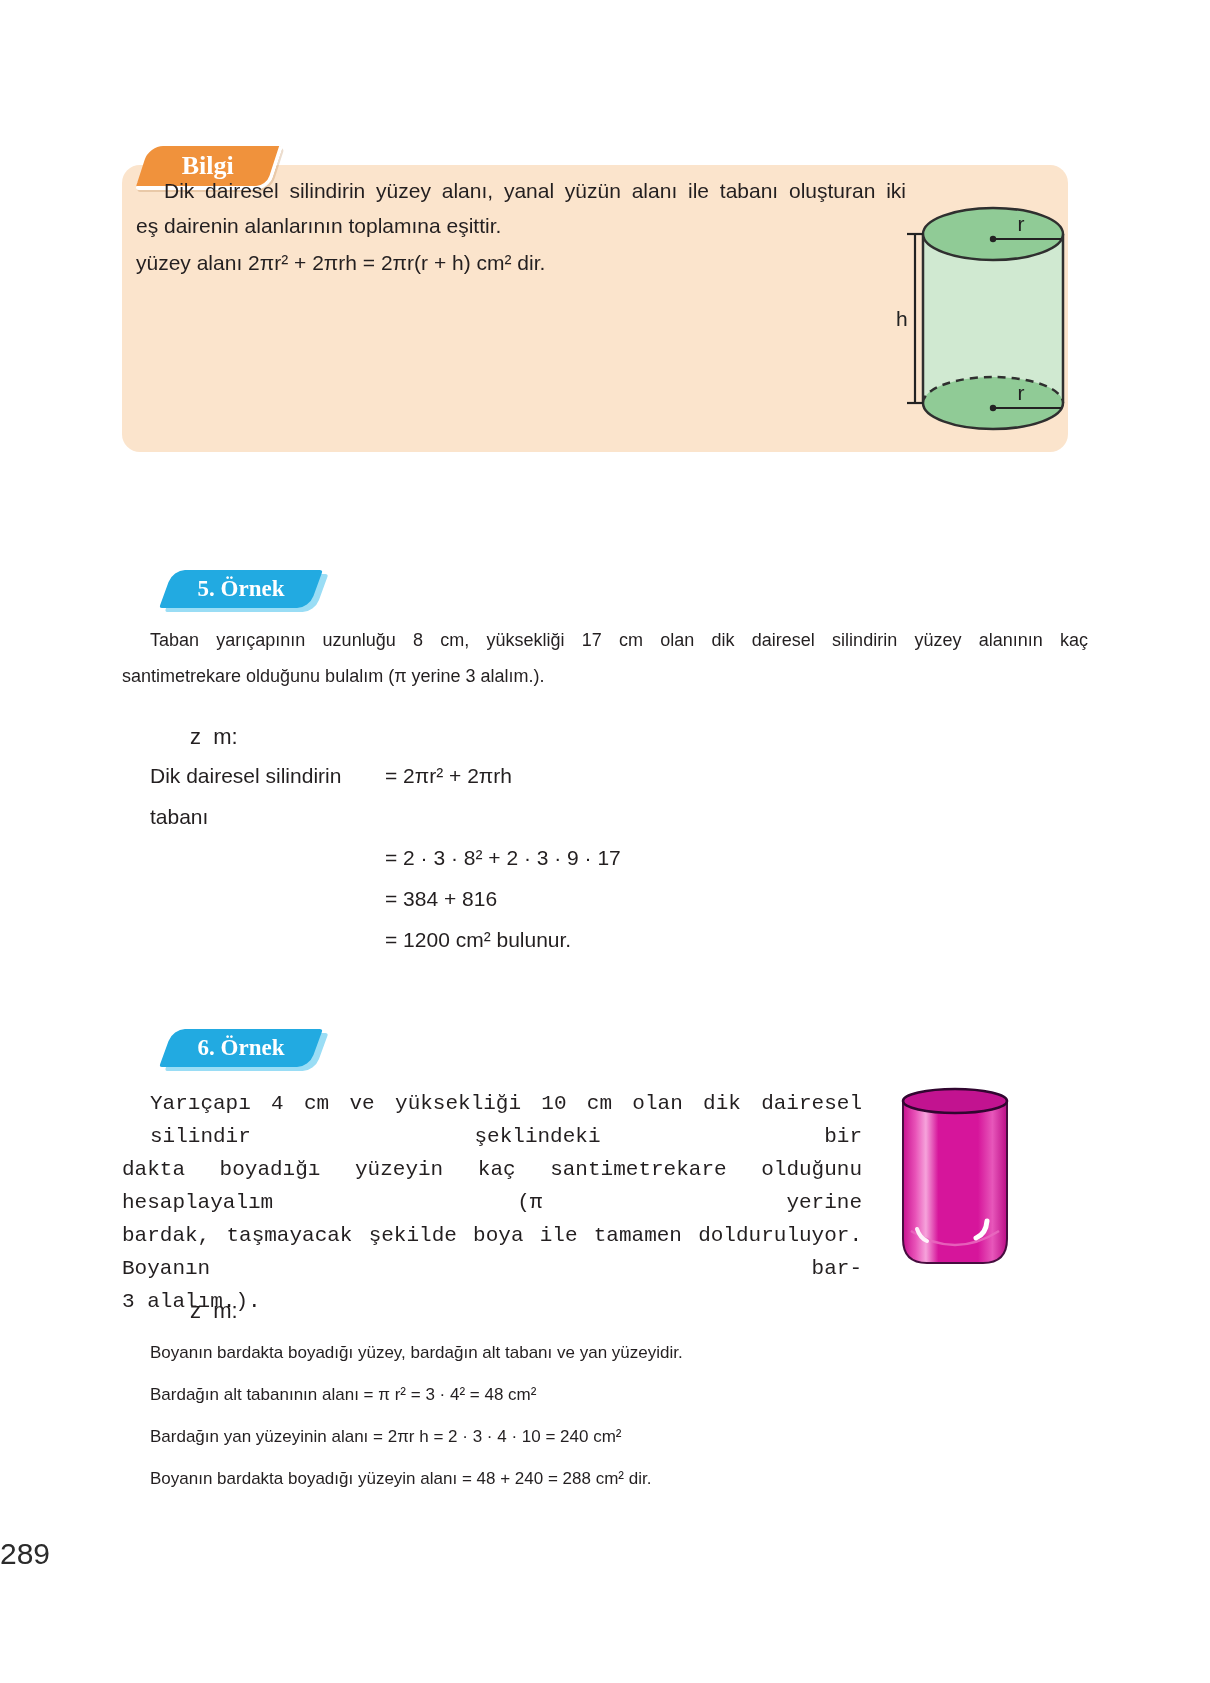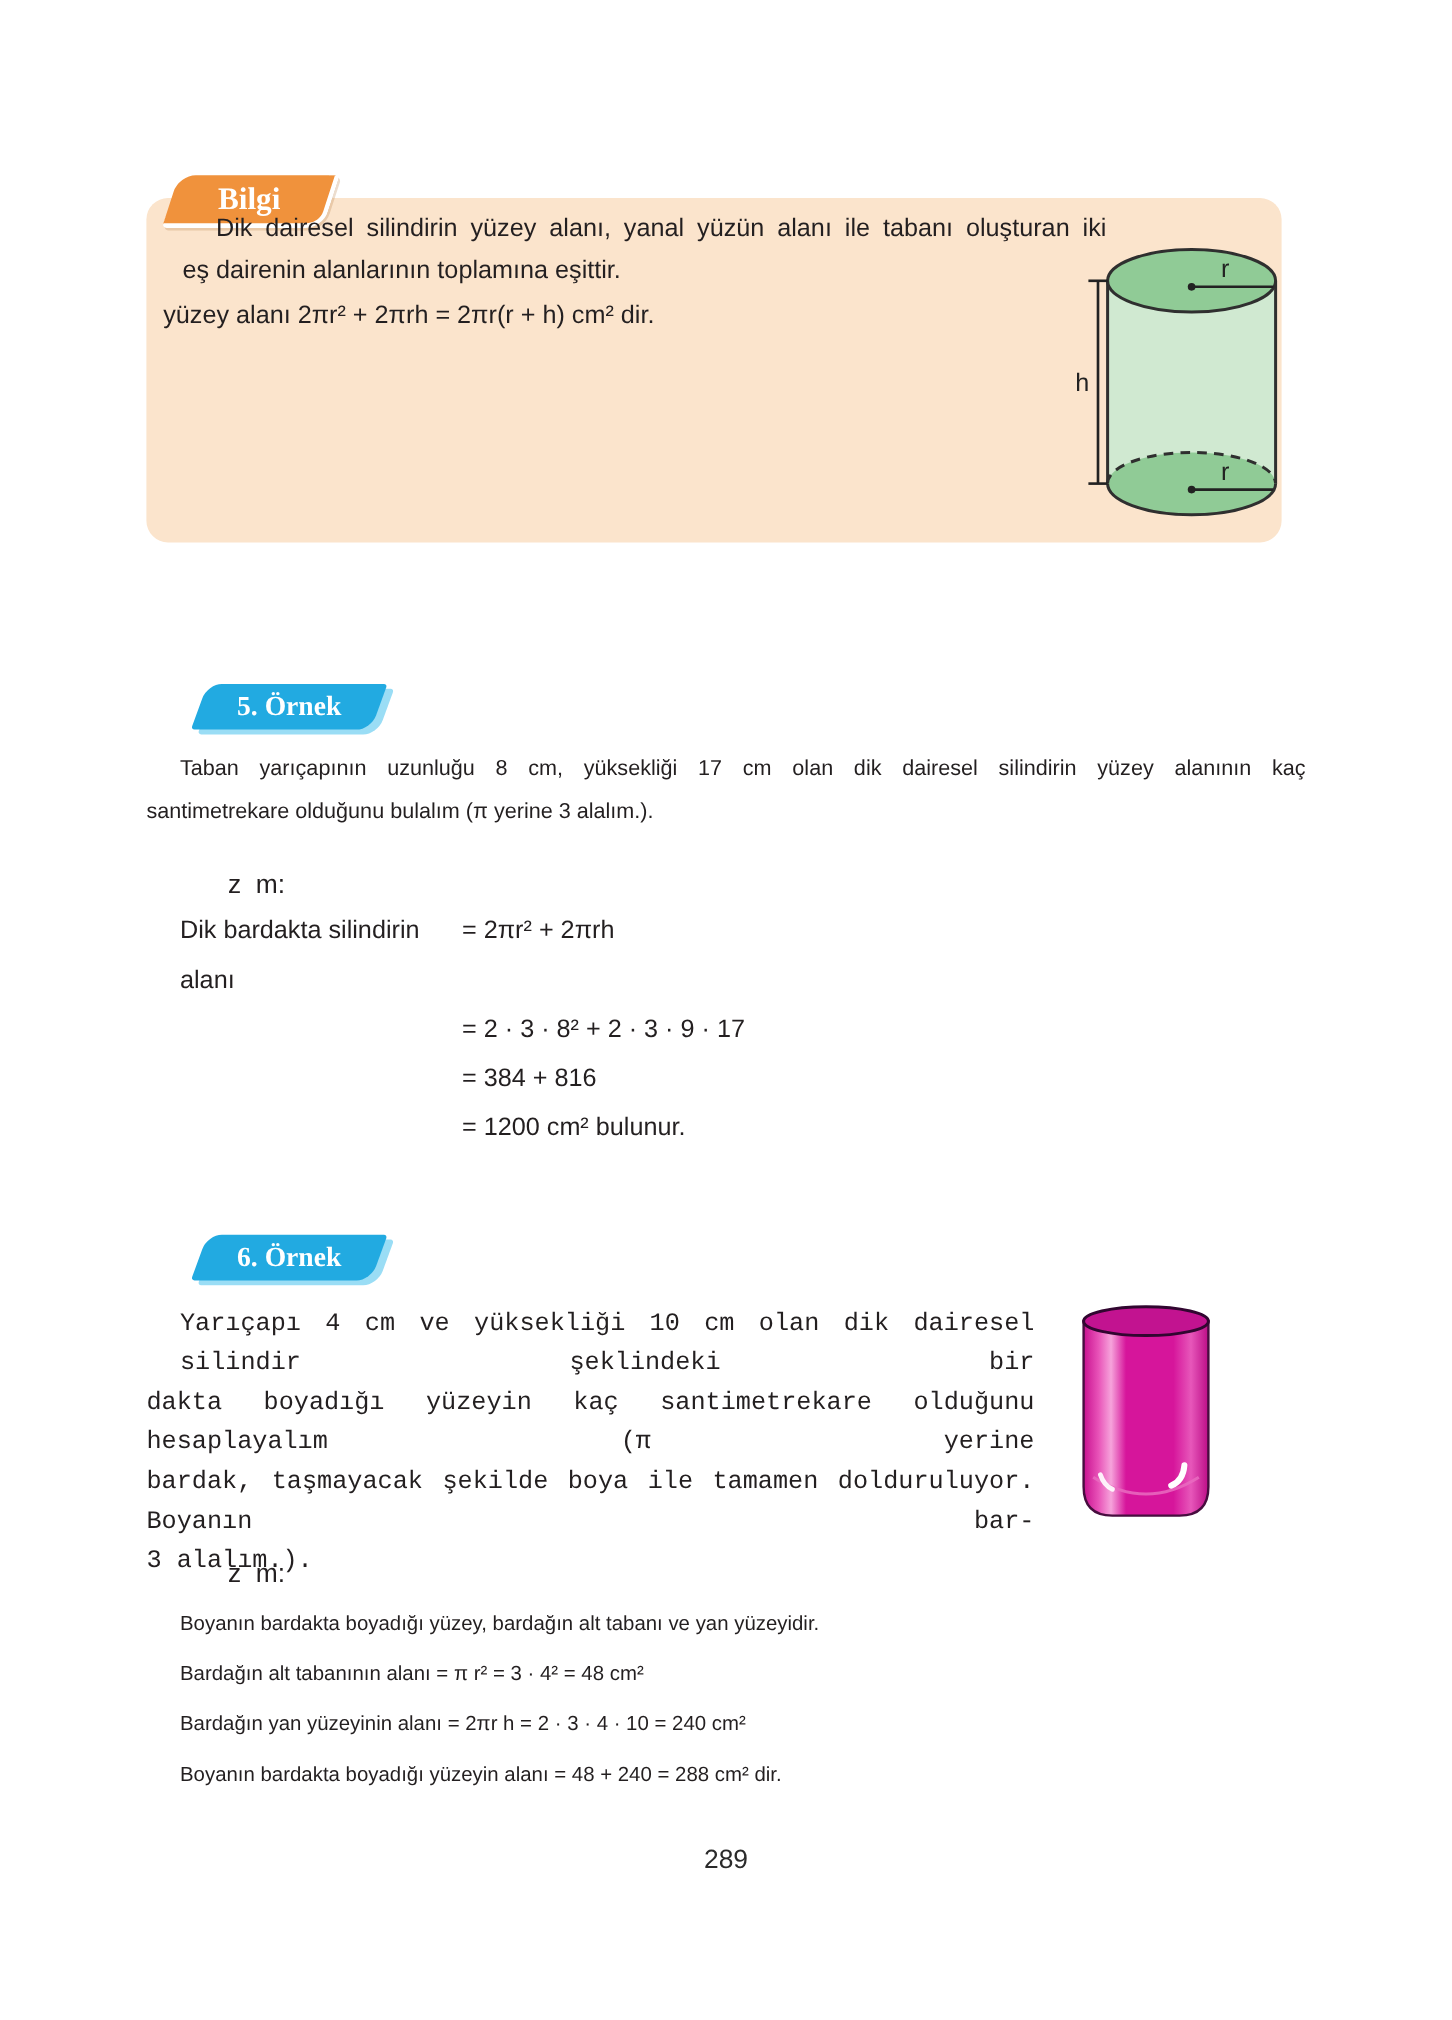--- a/index.html
+++ b/index.html
@@ -16,21 +16,21 @@
     transform:skewX(-18deg);border-radius:14px 4px 14px 4px;
     border-right:4px solid #ffffff;border-bottom:4px solid #ffffff;
     box-shadow:2px 2px 0 rgba(180,120,60,.25);
   }
   .tag-inner{
     position:absolute;inset:0;display:flex;align-items:center;justify-content:center;
     transform:skewX(18deg);font-family:"Liberation Serif",serif;font-weight:bold;
     font-size:26px;color:#ffffff;
   }
   .p{font-size:21px;line-height:35px;}
-  .bilgi-p1{left:152px;top:173px;width:770px;}
+  .bilgi-p1{left:136px;top:173px;width:770px;}
   .bilgi-p2{left:136px;top:245px;width:770px;}
   .jl{text-align:justify;text-align-last:justify;}
   .indent{padding-left:28px;}
 
   
   .tab{
     width:150px;height:38px;background:#22AAE1;transform:skewX(-20deg);
     border-radius:12px 3px 12px 3px;box-shadow:7px 4px 0 #9ADDF5;
   }
   .tab .tag-inner{transform:skewX(20deg);font-size:23px;}
@@ -44,21 +44,21 @@
   .eq{left:150px;top:755px;font-size:21px;line-height:41px;}
   .eq-row{display:flex;}
   .eq-label{width:235px;}
 
   
   .ex6-p{left:122px;top:1087px;width:740px;font-size:21px;line-height:33px;font-family:Liberation Mono, monospace;}
   .ex6-head{left:190px;top:1298px;}
   .sol6{left:150px;top:1332px;width:900px;font-size:17px;line-height:42px;}
 
   
-  .pagenum{left:0;top:1537px;width:1210px;text-align:center;font-size:22px;color:#2b2b2b;}
+  .pagenum{left:0;top:1537px;width:1210px;font-size:30px;color:#2b2b2b;}
 
   svg text{font-family:"Liberation Sans",sans-serif;}
 </style>
 </head>
 <body>
 
 <div id="page">
 
   <div class="abs bilgi-box"></div>
   <div class="abs bilgi-tag">
@@ -99,21 +99,21 @@
 
   <div class="abs ex5-p">
     <div class="jl indent">Taban yarıçapının uzunluğu 8 cm, yüksekliği 17 cm olan dik dairesel silindirin yüzey alanının kaç</div>
     <div>santimetrekare olduğunu bulalım (π yerine 3 alalım.).</div>
   </div>
 
   <div class="abs sol-head ex5-head">z  m:</div>
 
   <div class="abs eq">
     <div class="eq-row">
-      <span class="eq-label">Dik bardakta silindirin alanı</span>
+      <span class="eq-label">Dik dairesel silindirin tabanı</span>
       <span>= 2πr² + 2πrh</span>
     </div>
     <div class="eq-row">
       <span class="eq-label"></span>
       <span>= 2 · 3 · 8² + 2 · 3 · 9 · 17</span>
     </div>
     <div class="eq-row">
       <span class="eq-label"></span>
       <span>= 384 + 816</span>
     </div>

